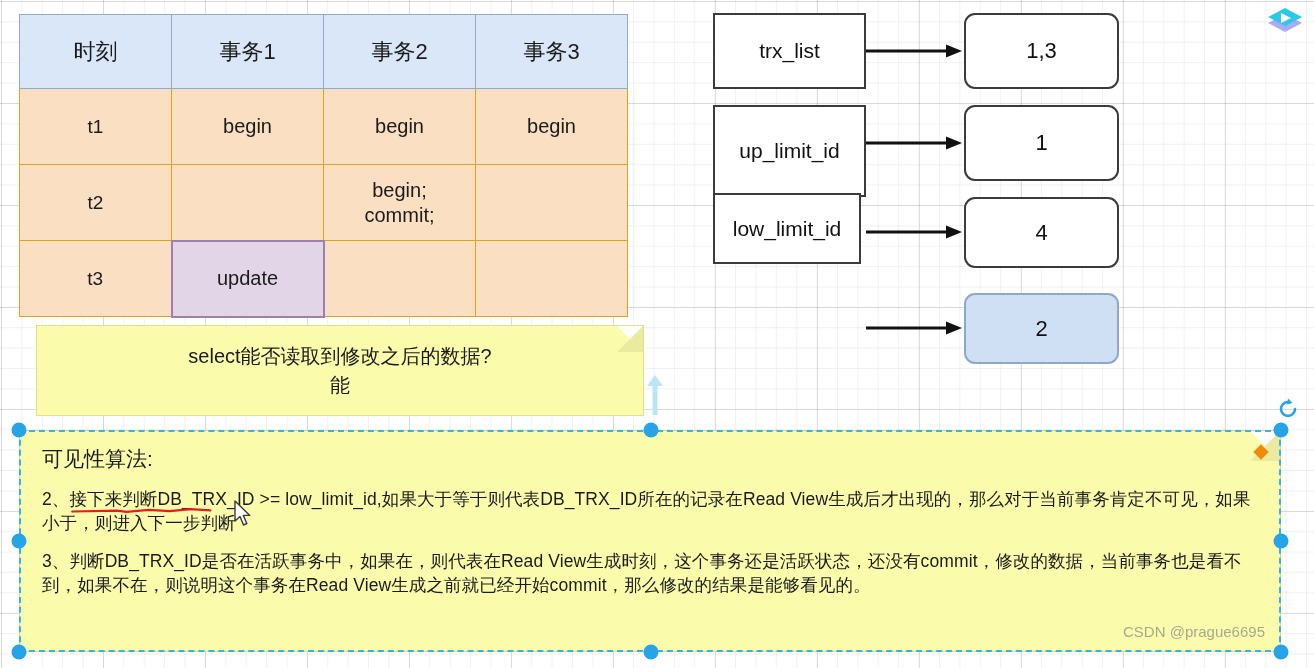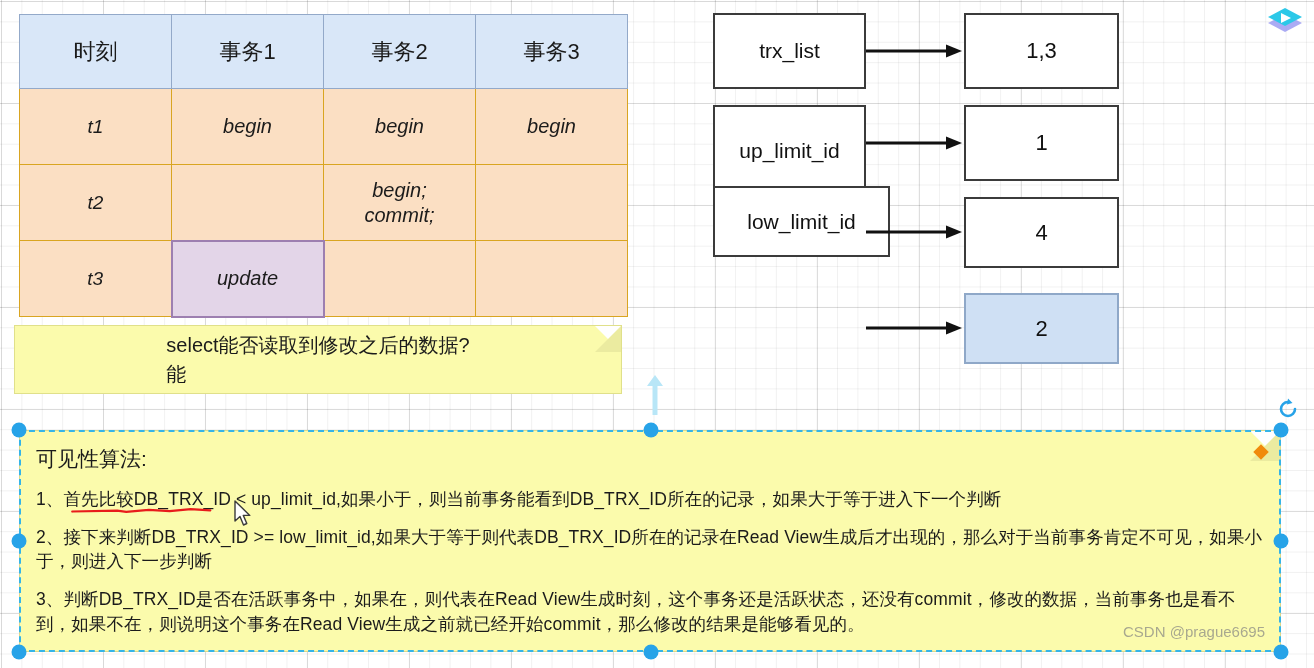--- a/index.html
+++ b/index.html
@@ -44,21 +44,20 @@
     height: 74px;
     background: #d9e7f8;
     border: 1.6px solid #93a9c9;
     font-size: 22px;
   }
   #txn-table tbody td {
     height: 76px;
     background: #fbdfc3;
     border: 1.8px solid #d9a521;
     font-size: 20px;
-    font-style: italic;
   }
   #txn-table tbody td.tcol { font-size: 19px; }
   #txn-table tbody td.select-cell {
     background: #e3d5e8;
     border: 2px solid #9d7fb0;
   }
   .cell-multiline { line-height: 1.22; }
   .kvbox {
     position: absolute;
     display: flex;
@@ -66,21 +65,21 @@
     justify-content: center;
     background: #ffffff;
     border: 2.4px solid #3b3b3b;
     font-size: 21px;
     color: #111;
   }
   .kvbox.highlight {
     background: #cfe0f4;
     border: 2.2px solid #8fa8c8;
   }
-  .kvbox.val { font-size: 22px; }
+  .kvbox.val { font-size: 22px; border-radius: 11px; }
 
   .arrow-wrap { position: absolute; }
   .arrow-wrap svg { display: block; }
 
   
   .note {
     position: absolute;
     background: #fbfbac;
     color: #1b1b1b;
   }
@@ -93,36 +92,36 @@
   }
   .note .fold-tri {
     position: absolute;
     right: 0; top: 0;
     width: 0; height: 0;
     border-left: 26px solid transparent;
     border-bottom: 26px solid #ebeba0;
   }
 
   #note-question {
-    left: 14px; top: 325px;
-    width: 608px; height: 69px;
+    left: 36px; top: 325px;
+    width: 608px; height: 91px;
     border: 1px solid #e0e08a;
     display: flex;
     align-items: center;
     justify-content: center;
-    text-align: left;
+    text-align: center;
     font-size: 20px;
     line-height: 1.45;
   }
 
   #note-algo {
     left: 19px; top: 430px;
     width: 1262px; height: 222px;
     border: 1px solid #ddd98a;
-    padding: 12px 16px 8px 14px;
+    padding: 12px 16px 8px 20px;
   }
   #note-algo .fold {
     border-left-width: 30px; border-top-width: 30px;
   }
   #note-algo .fold-tri {
     border-left-width: 30px; border-bottom-width: 30px;
   }
   #note-algo .title {
     font-size: 21px;
     margin: 2px 0 14px 2px;
@@ -249,21 +248,21 @@
 
   <div class="kvbox" style="left:713px; top:105px; width:153px; height:92px;">up_limit_id</div>
   <div class="arrow-wrap" style="left:866px; top:133px;">
     <svg width="98" height="20" viewBox="0 0 98 20">
       <line x1="0" y1="10" x2="84" y2="10" stroke="#111" stroke-width="3"></line>
       <polygon points="96,10 80,3.5 80,16.5" fill="#111"></polygon>
     </svg>
   </div>
   <div class="kvbox val" style="left:964px; top:105px; width:155px; height:76px;">1</div>
 
-  <div class="kvbox" style="left:713px; top:186px; width:177px; height:71px;">low_limit_id</div>
+  <div class="kvbox" style="left:713px; top:193px; width:148px; height:71px;">low_limit_id</div>
   <div class="arrow-wrap" style="left:866px; top:222px;">
     <svg width="98" height="20" viewBox="0 0 98 20">
       <line x1="0" y1="10" x2="84" y2="10" stroke="#111" stroke-width="3"></line>
       <polygon points="96,10 80,3.5 80,16.5" fill="#111"></polygon>
     </svg>
   </div>
   <div class="kvbox val" style="left:964px; top:197px; width:155px; height:71px;">4</div>
 
   <div class="arrow-wrap" style="left:866px; top:318px;">
     <svg width="98" height="20" viewBox="0 0 98 20">
@@ -286,21 +285,20 @@
     <div>
       <div>select能否读取到修改之后的数据?</div>
       <div>能</div>
     </div>
   </div>
 
   <div id="note-algo" class="note">
     <div class="fold"></div>
     <div class="fold-tri"></div>
     <div class="title">可见性算法:</div>
-    <p>1、首先比较DB_TRX_ID &lt; up_limit_id,如果小于，则当前事务能看到DB_TRX_ID所在的记录，如果大于等于进入下一个判断</p>
     <p>2、接下来判断DB_TRX_ID &gt;= low_limit_id,如果大于等于则代表DB_TRX_ID所在的记录在Read View生成后才出现的，那么对于当前事务肯定不可见，如果小于，则进入下一步判断</p>
     <p>3、判断DB_TRX_ID是否在活跃事务中，如果在，则代表在Read View生成时刻，这个事务还是活跃状态，还没有commit，修改的数据，当前事务也是看不到，如果不在，则说明这个事务在Read View生成之前就已经开始commit，那么修改的结果是能够看见的。</p>
   </div>
 
   <svg id="red-underline" width="190" height="8" viewBox="0 0 190 8">
     <path d="M2 6 L62 5 L74 6.5 L104 4 L132 5.5 L160 3 L186 4.5" stroke="#e81b1b" stroke-width="3" fill="none" stroke-linecap="round"></path>
   </svg>
 
   <div id="sel-dash"></div>
 

